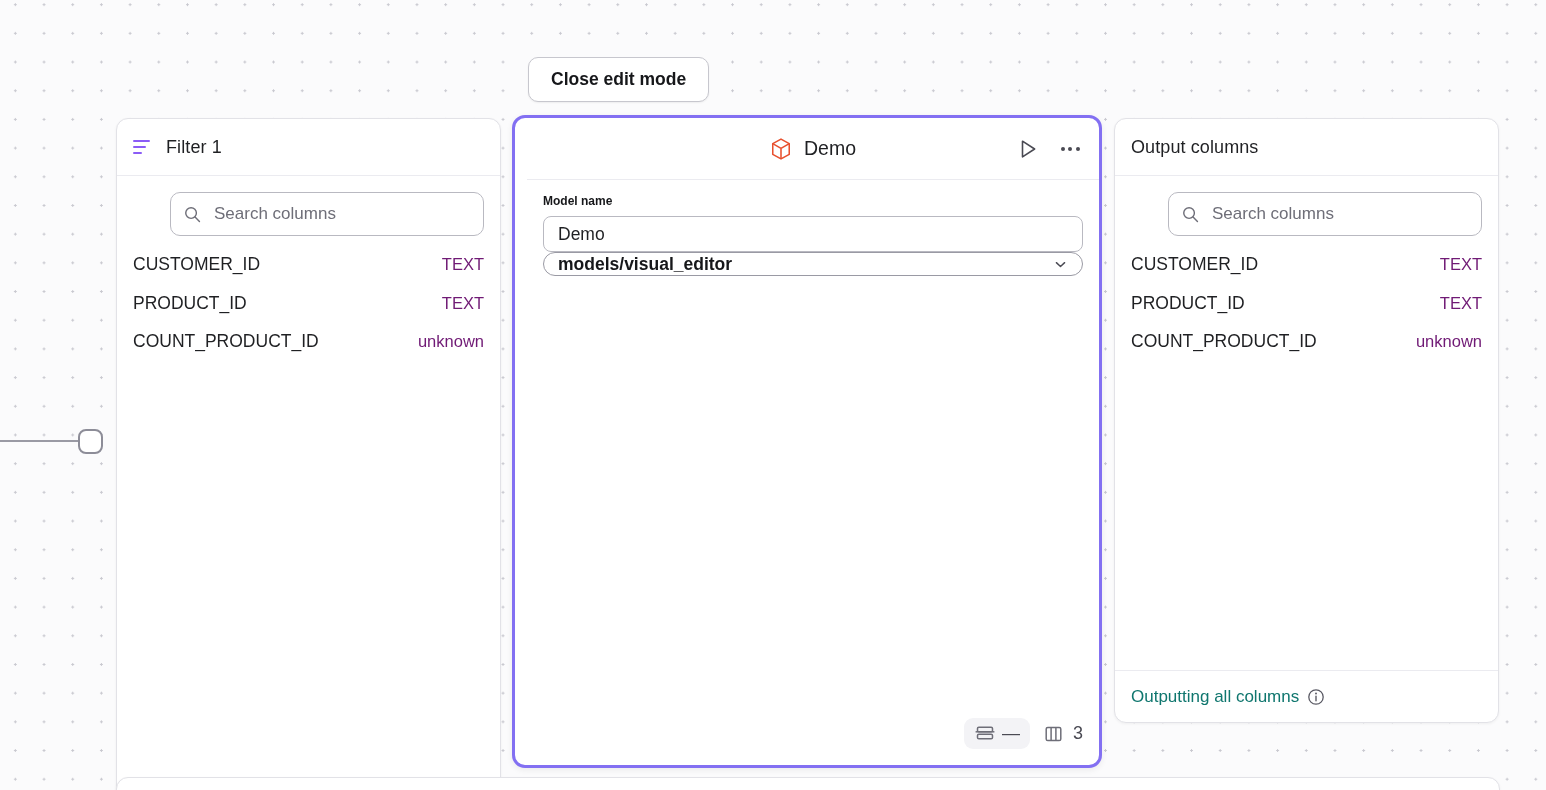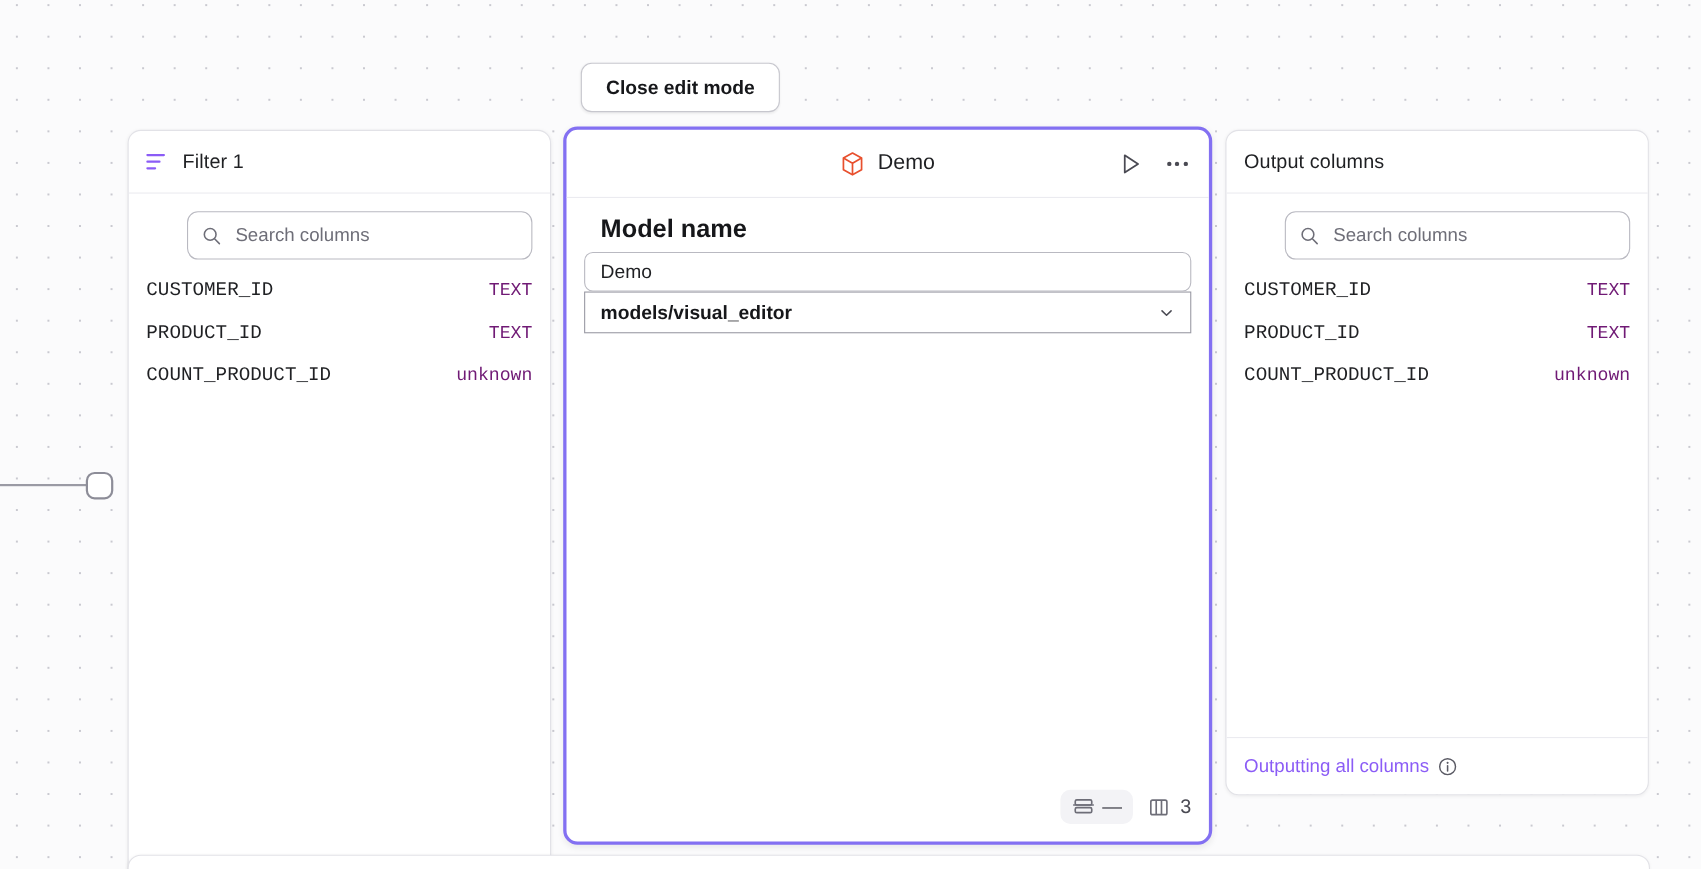--- a/index.html
+++ b/index.html
@@ -90,61 +90,62 @@
   .search-box input {
     border: none; outline: none; background: transparent;
     font-family: inherit; font-size: 17px; color: #1f2023;
     width: 100%;
   }
   .search-box input::placeholder { color: #6e6e78; }
 
   .col-list { display: flex; flex-direction: column; }
   .col-row {
     display: flex; align-items: baseline; justify-content: space-between;
-    height: 38.5px; gap: 28px; font-family: Liberation Mono, monospace;
+    height: 38.5px; gap: 28px;
   }
   .col-name { font-size: 17.5px; color: #1f2023; white-space: nowrap; }
   .col-type { font-size: 16.5px; color: #701a75; white-space: nowrap; }
 
   
   #center-panel {
     left: 512px; top: 115px; width: 590px; height: 653px;
     border: 3px solid #8370f2;
     border-radius: 13px;
     box-shadow: 0 2px 6px rgba(16,17,20,0.07);
+    padding-left: 12px;
   }
   #center-panel .panel-header {
     position: relative;
     justify-content: center;
     height: 62px; flex: 0 0 62px;
   }
   .center-title-wrap { display: flex; align-items: center; gap: 12px; }
   .center-title { font-size: 19.5px; color: #1f2023; }
   .header-actions {
     position: absolute; right: 14px; top: 50%; transform: translateY(-50%);
     display: flex; align-items: center; gap: 12px;
   }
   .icon-btn { width: 30px; height: 30px; display:flex; align-items:center; justify-content:center; cursor:pointer; }
   .dots { display:flex; gap:3.5px; align-items:center; }
   .dots span { width:4px; height:4px; border-radius:50%; background:#4a4a53; display:block; }
 
   .center-body { flex: 1 1 auto; padding: 14px 16px 0 16px; display:flex; flex-direction:column; }
-  .field-label { font-size: 23px; font-weight: bold; color: #16171a; margin-bottom: 8px; margin-left: 15px; }
+  .field-label { font-size: 12px; font-weight: bold; color: #16171a; margin-bottom: 8px; }
   .field-label.second { margin-top: 15px; }
 
   .text-input {
     height: 36px;
     border: 1px solid #b9b9c1; border-radius: 8px;
     display:flex; align-items:center; padding: 0 14px;
     font-size: 17.5px; color: #1f2023;
     background: #ffffff;
   }
   .select-input {
-    height: 38px;
-    border: 1px solid #9a9aa4; border-radius: 0;
+    height: 24px;
+    border: 1px solid #9a9aa4; border-radius: 13px;
     display:flex; align-items:center; justify-content:space-between;
     padding: 0 14px;
     font-size: 17.5px; font-weight: bold; color: #16171a;
     background: #ffffff; cursor: pointer;
   }
 
   .center-footer {
     flex: 0 0 auto;
     display:flex; align-items:center; justify-content:flex-end;
     gap: 13px;
@@ -159,21 +160,21 @@
 
   
   #right-panel { left: 1114px; top: 118px; width: 385px; height: 605px; }
   .right-footer {
     flex: 0 0 auto;
     border-top: 1px solid #ebebf0;
     height: 52px;
     display:flex; align-items:center; gap: 8px;
     padding: 0 16px;
   }
-  .right-footer-text { font-size: 17px; color: #8b5cf6; }
+  .right-footer-text { font-size: 17px; color: #0f766e; }
 
   
   #bottom-panel {
     position: absolute; left: 116px; top: 777px; width: 1384px; height: 60px;
     background: #ffffff; border: 1px solid #e2e2e7;
     border-radius: 12px;
     box-shadow: 0 1px 3px rgba(16,17,20,0.05);
   }
 </style>
 </head>

